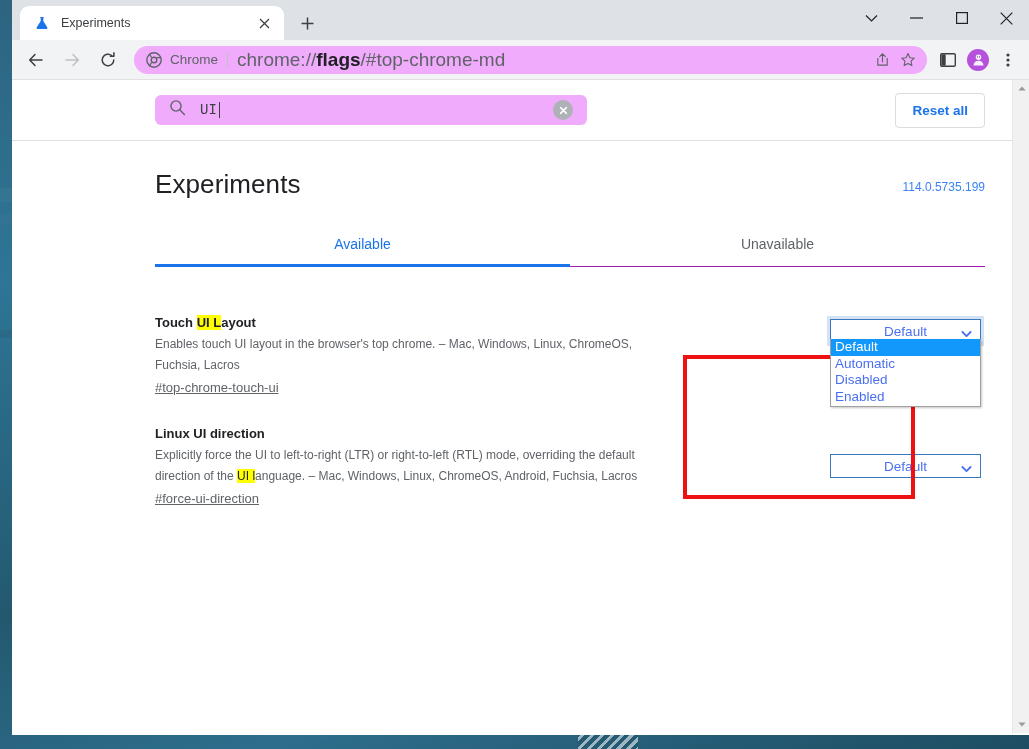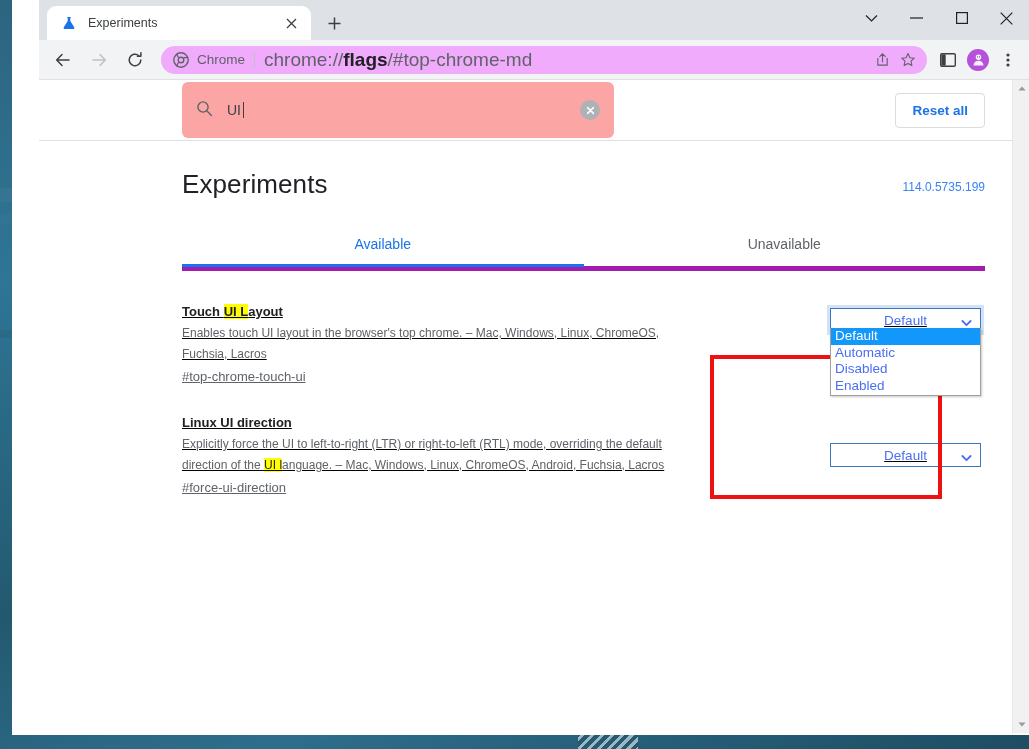--- a/index.html
+++ b/index.html
@@ -27,21 +27,20 @@
     pointer-events: none;
   }
 
   
   .window {
     position: absolute;
     left: 12px; top: 0px;
     width: 1017px; height: 735px;
     background: #ffffff;
     overflow: hidden;
-    padding-left: 27px;
   }
 
   
   .tabstrip {
     height: 40px;
     background: #dee1e6;
     position: relative;
     display: flex;
     align-items: flex-end;
   }
@@ -135,26 +134,27 @@
     background: #ffffff;
     overflow: hidden;
   }
   .search-bar-row {
     height: 61px;
     border-bottom: 1px solid #e0e0e0;
     display: flex; align-items: center;
     padding-left: 143px; padding-right: 44px;
   }
   .search-box {
-    width: 432px; height: 56px;
-    background: #fca5a5;
+    width: 432px; height: 30px;
+    background: #f0abfc;
     border-radius: 6px;
     display: flex; align-items: center;
     padding: 0 14px;
     position: relative;
+    font-family: Liberation Mono, monospace;
   }
   .search-input-text {
     flex: 1 1 auto;
     font-size: 14px; color: #3c4043;
     margin-left: 14px;
     display: flex; align-items: center;
   }
   .caret {
     display: inline-block;
     width: 1px; height: 16px;
@@ -192,42 +192,42 @@
     letter-spacing: 0.1px;
   }
   .version {
     margin-left: auto;
     font-size: 12px; color: #3b82f6;
     position: relative; top: -2px;
   }
   .tabs-row {
     display: flex;
     margin-top: 24px;
-    border-bottom: 5px solid #a21caf;
+    border-bottom: 1px solid #a21caf;
     position: relative;
   }
   .flag-tab {
     flex: 1 1 50%;
     text-align: center;
     font-size: 14px;
     padding: 12px 0 14px;
     color: #5f6368;
     background: transparent;
     border: none;
     font-family: "Liberation Sans", sans-serif;
   }
   .flag-tab.active { color: #1a73e8; }
   .tab-underline {
     position: absolute;
     left: 0; bottom: -1px;
     width: 50%; height: 3px;
     background: #1a73e8;
   }
 
-  .experiments { margin-top: 33px; position: relative; text-decoration: underline; }
+  .experiments { margin-top: 48px; position: relative; }
   .exp-row { display: flex; margin-bottom: 30px; }
   .exp-text { width: 520px; }
   .exp-name {
     font-size: 13px; font-weight: 700; color: #202124;
     margin-bottom: 4px;
   }
   .exp-desc {
     font-size: 12px; color: #5f6368;
     line-height: 20.5px;
     max-width: 520px;

